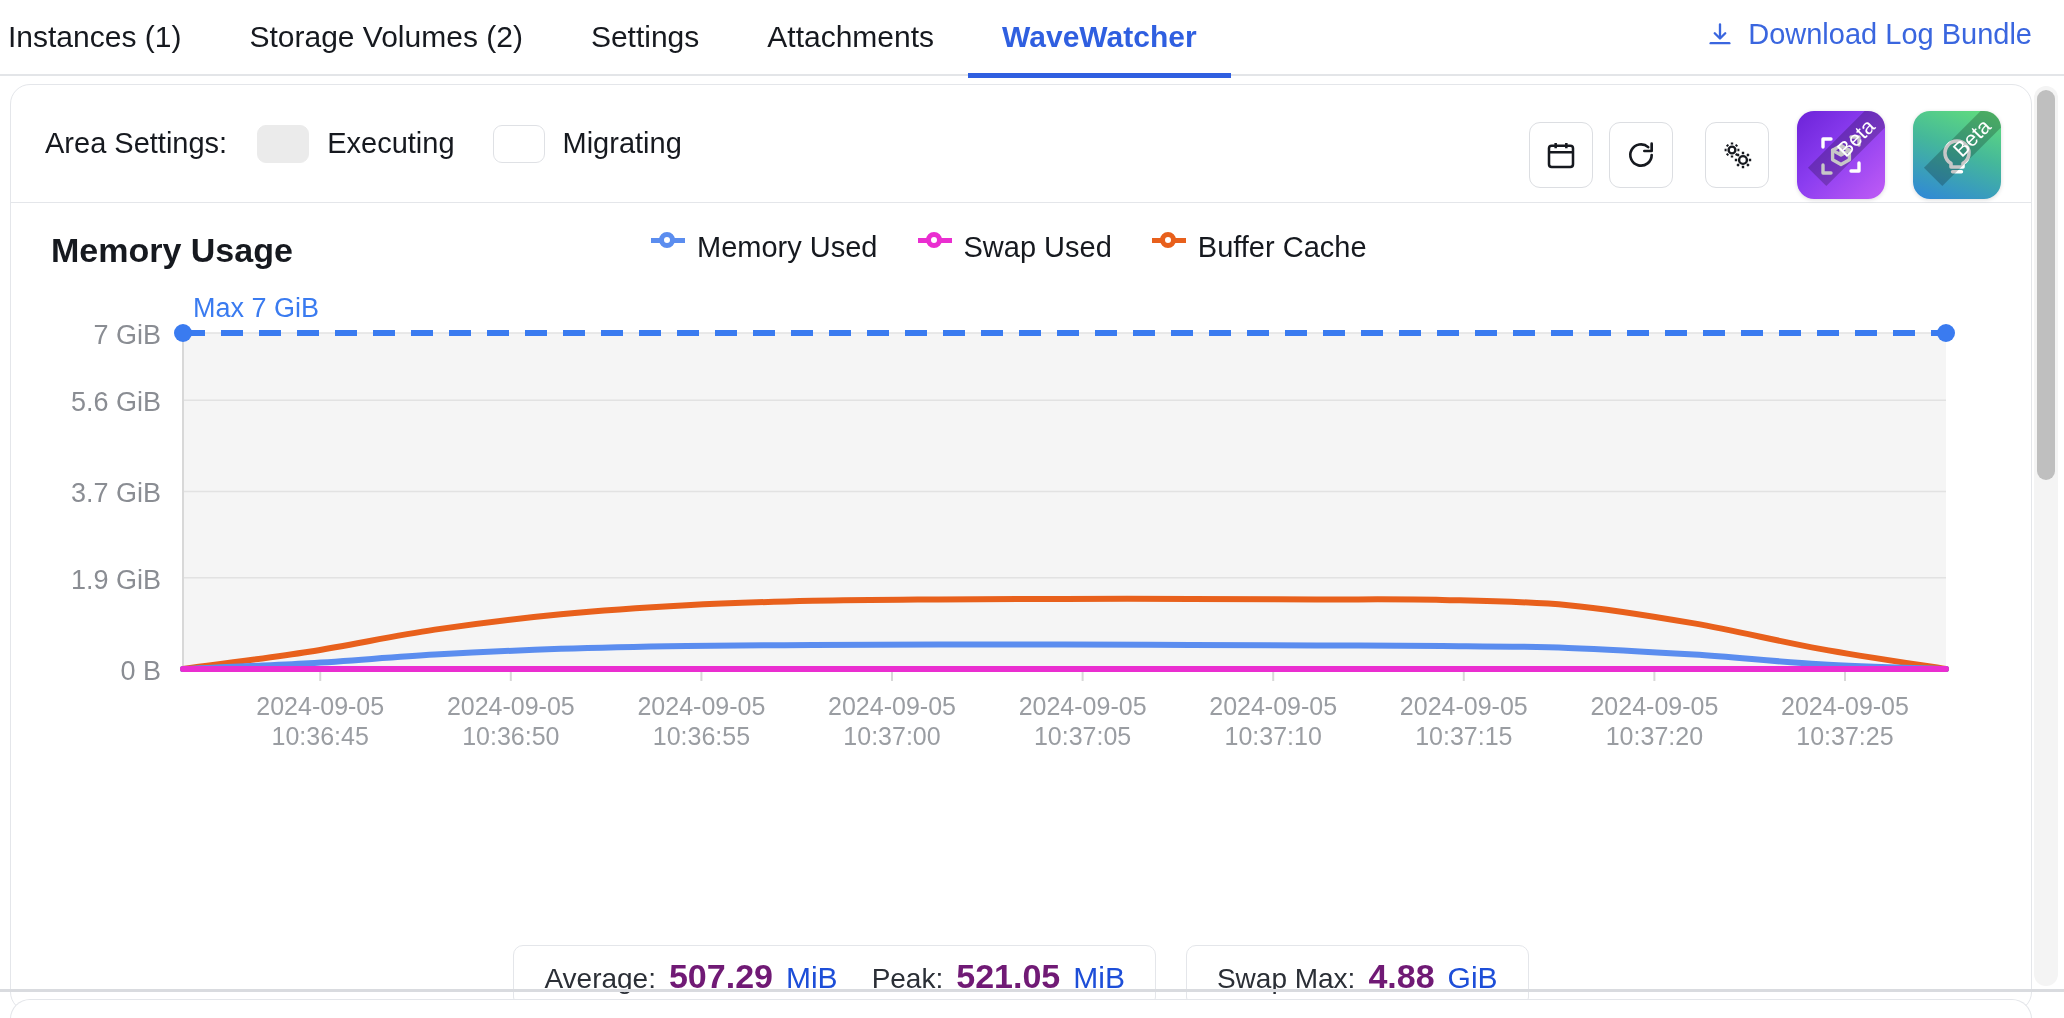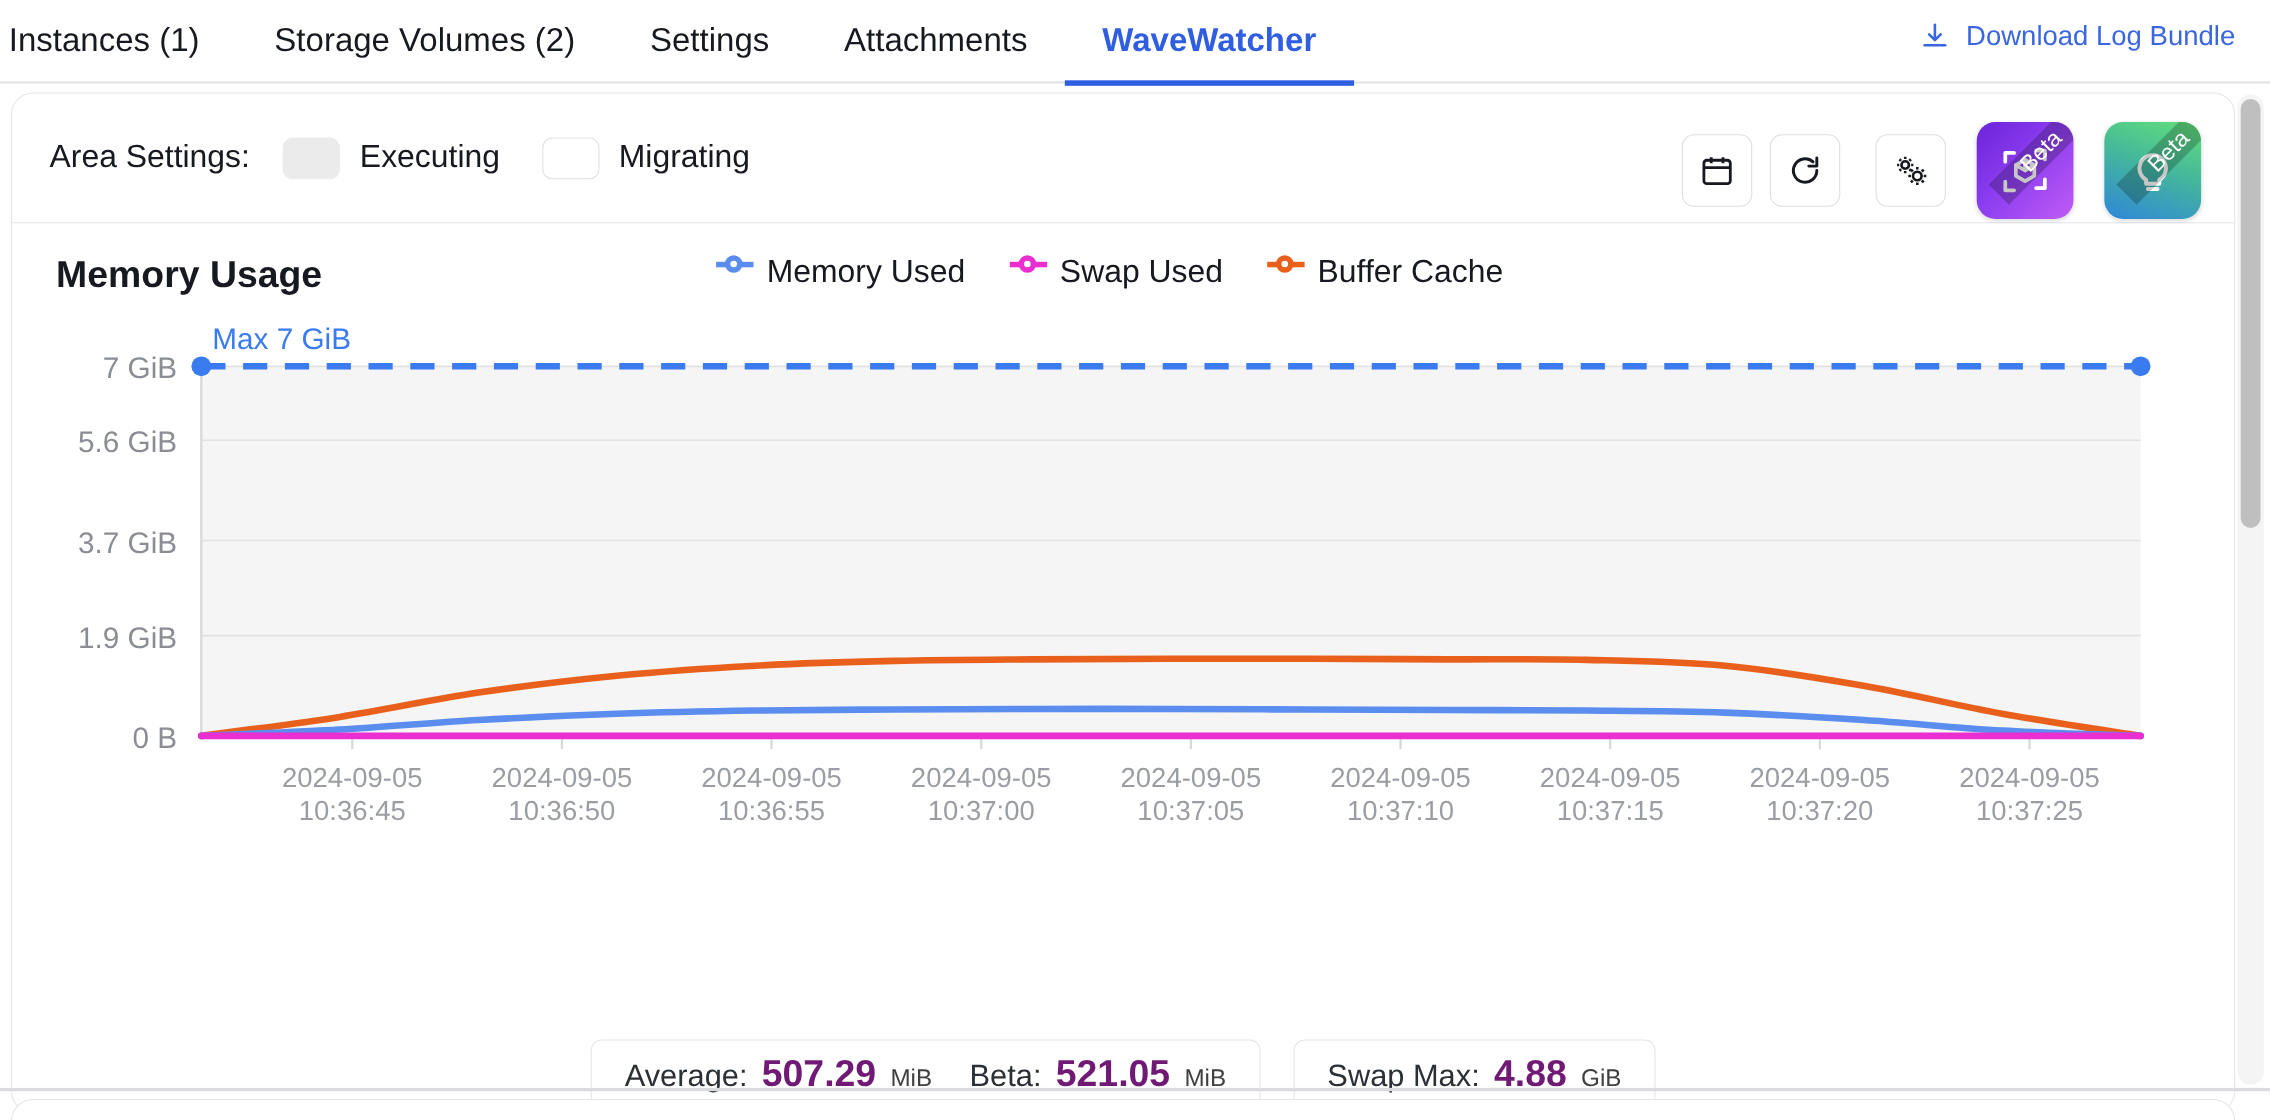--- a/index.html
+++ b/index.html
@@ -41,21 +41,21 @@
     background: #2f5fe0;
   }
   .dl-link {
     position: absolute;
     right: 32px;
     top: 18px;
     display: flex;
     align-items: center;
     gap: 14px;
     color: #3a66df;
-    font-size: 25px;
+    font-size: 29px;
     cursor: pointer;
   }
   .dl-icon { width: 28px; height: 30px; display: block; }
 
   
   .card {
     position: relative;
     margin: 8px 10px 0 10px;
     width: 2022px;
     height: 928px;
@@ -178,21 +178,21 @@
     background: #fff;
     height: 62px;
     display: flex;
     align-items: center;
     padding: 0 30px;
     gap: 34px;
   }
   .stat { display: flex; align-items: baseline; gap: 13px; white-space: nowrap; }
   .stat .lab { font-size: 28px; color: #2b2f36; text-align: center; }
   .stat .val { font-size: 34px; font-weight: bold; color: #701a75; }
-  .stat .unit { font-size: 22px; color: #404040; }
+  .stat .unit { font-size: 30px; color: #1d4ed8; }
 
   
   .bottom-div {
     position: absolute;
     left: 0; right: 0;
     top: 989px;
     height: 3px;
     background: #d9dbdf;
   }
   .next-card {
@@ -406,21 +406,21 @@
   </div>
 
   <div class="stats">
     <div class="statbox">
       <div class="stat">
         <span class="lab">Average:</span>
         <span class="val">507.29</span>
         <span class="unit">MiB</span>
       </div>
       <div class="stat">
-        <span class="lab">Beta:</span>
+        <span class="lab">Peak:</span>
         <span class="val">521.05</span>
         <span class="unit">MiB</span>
       </div>
     </div>
     <div class="statbox">
       <div class="stat">
         <span class="lab">Swap Max:</span>
         <span class="val">4.88</span>
         <span class="unit">GiB</span>
       </div>

